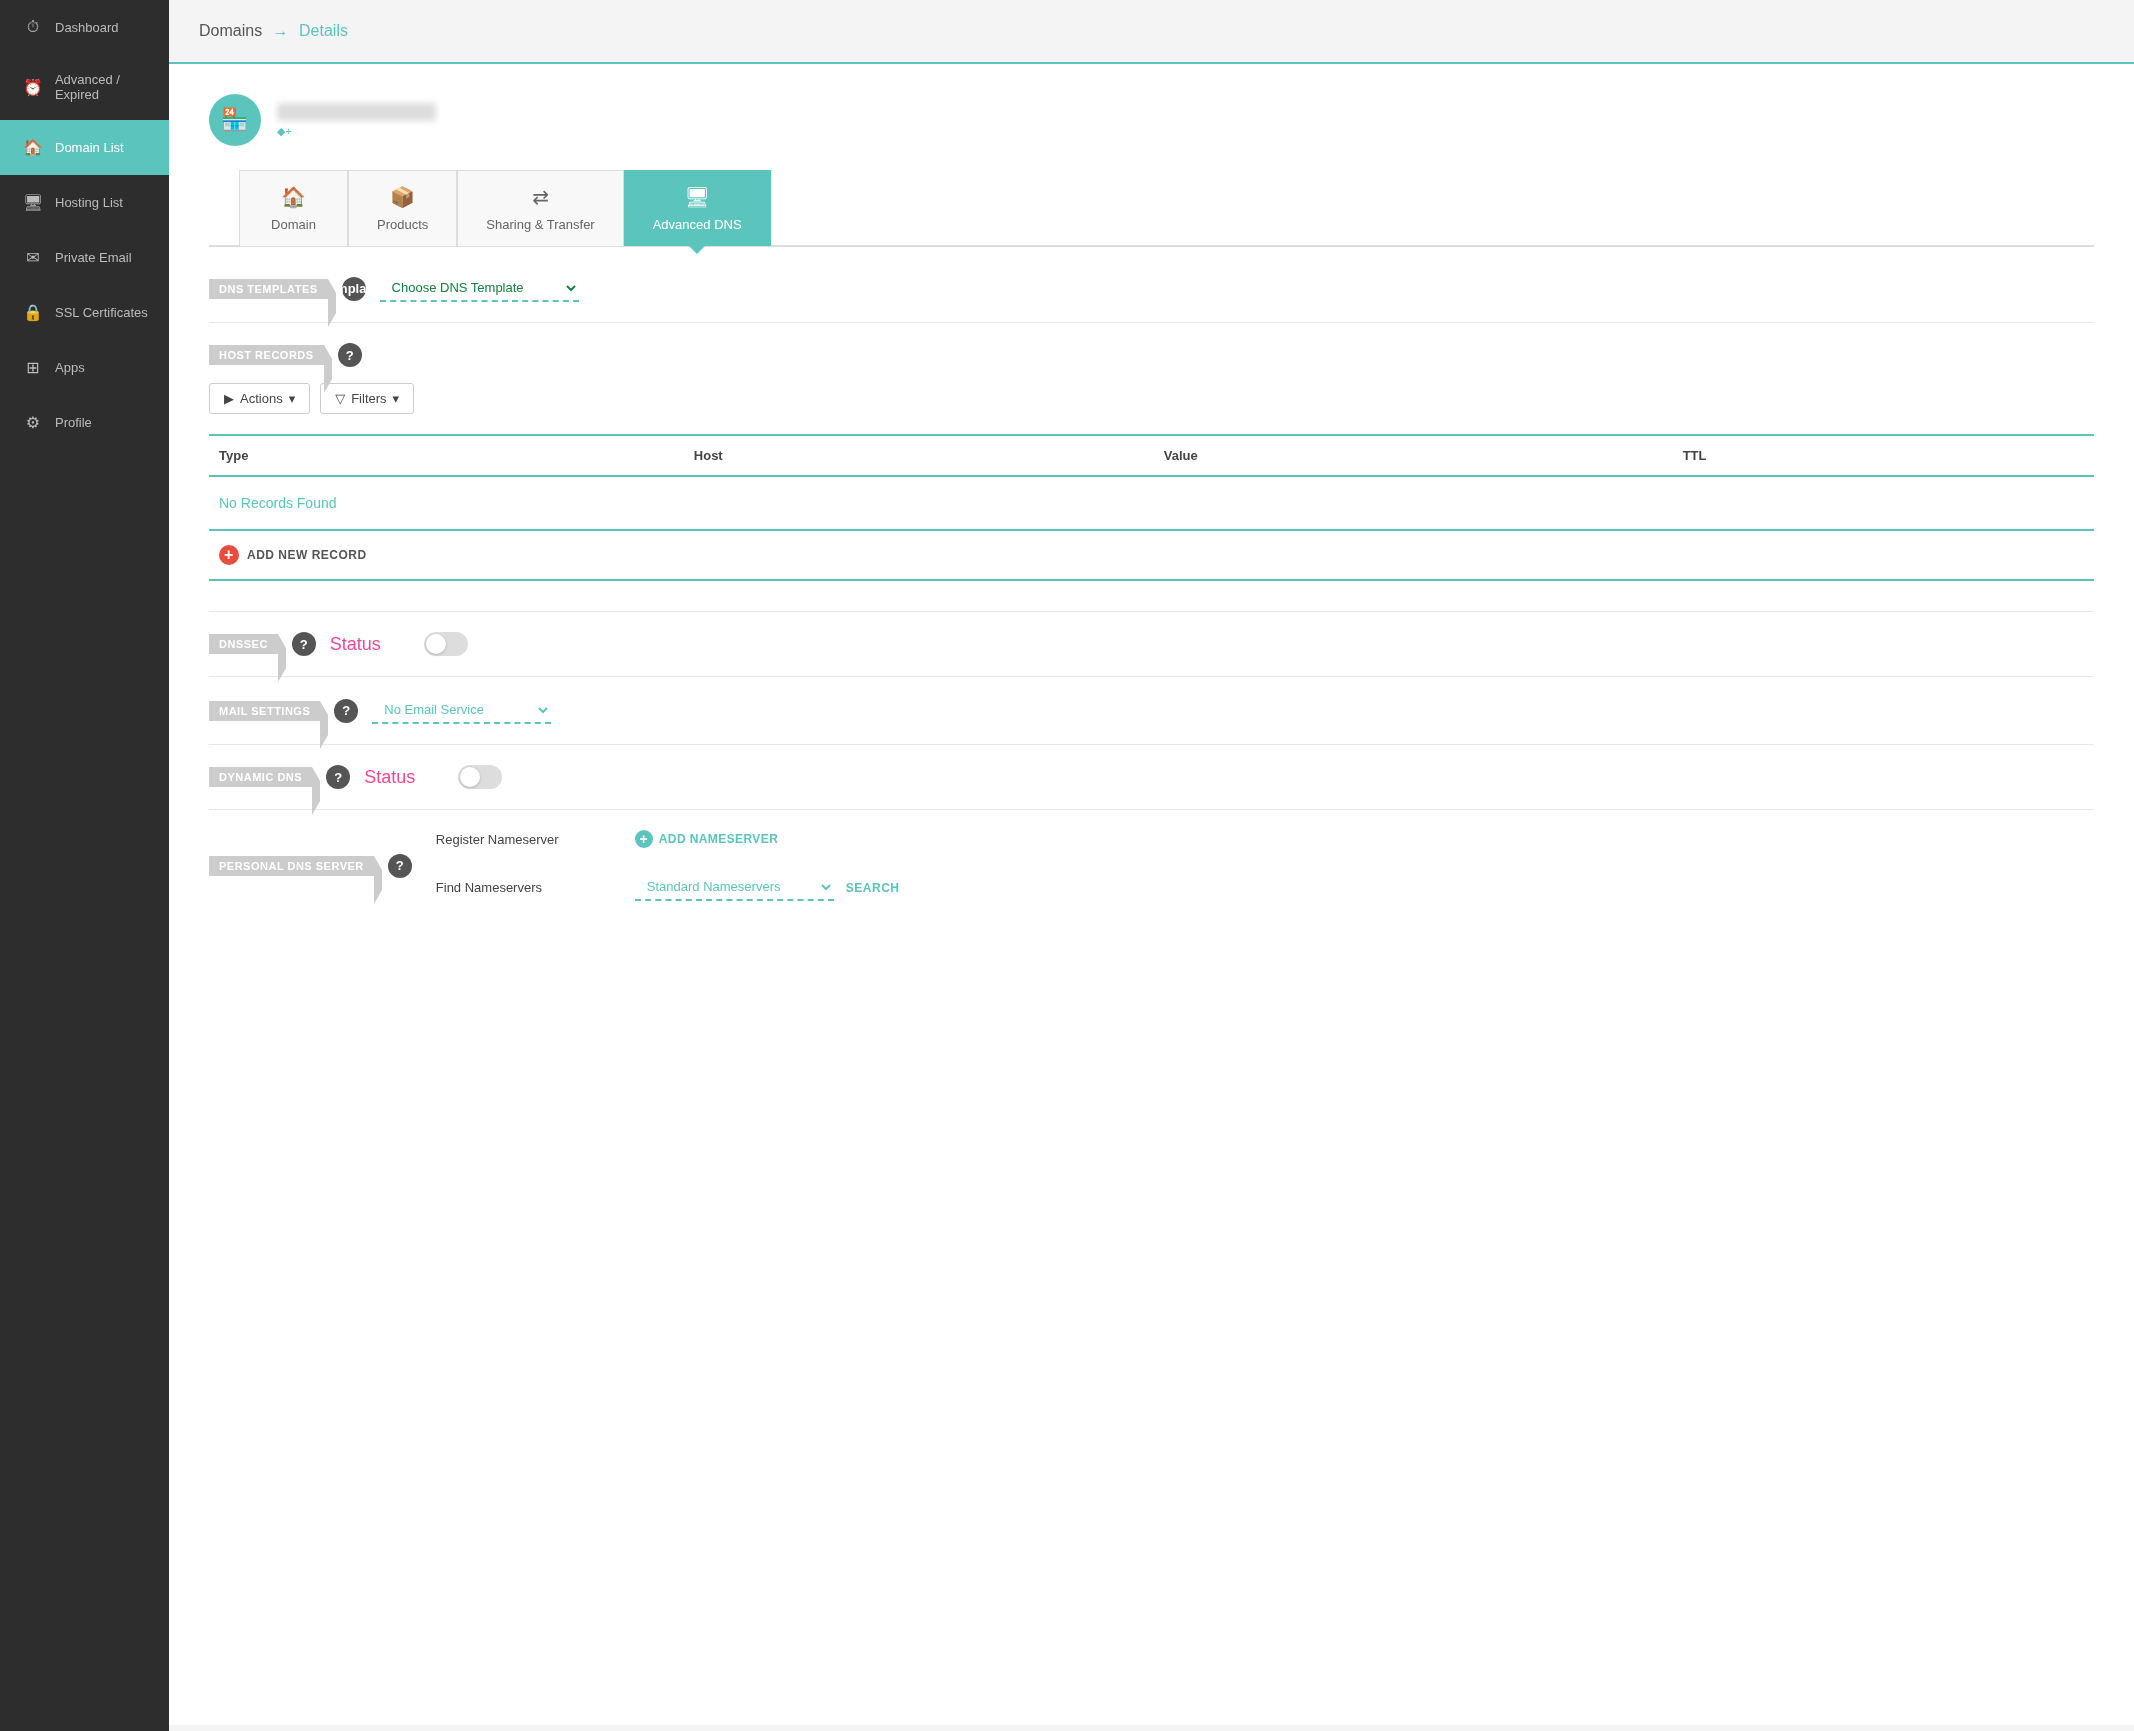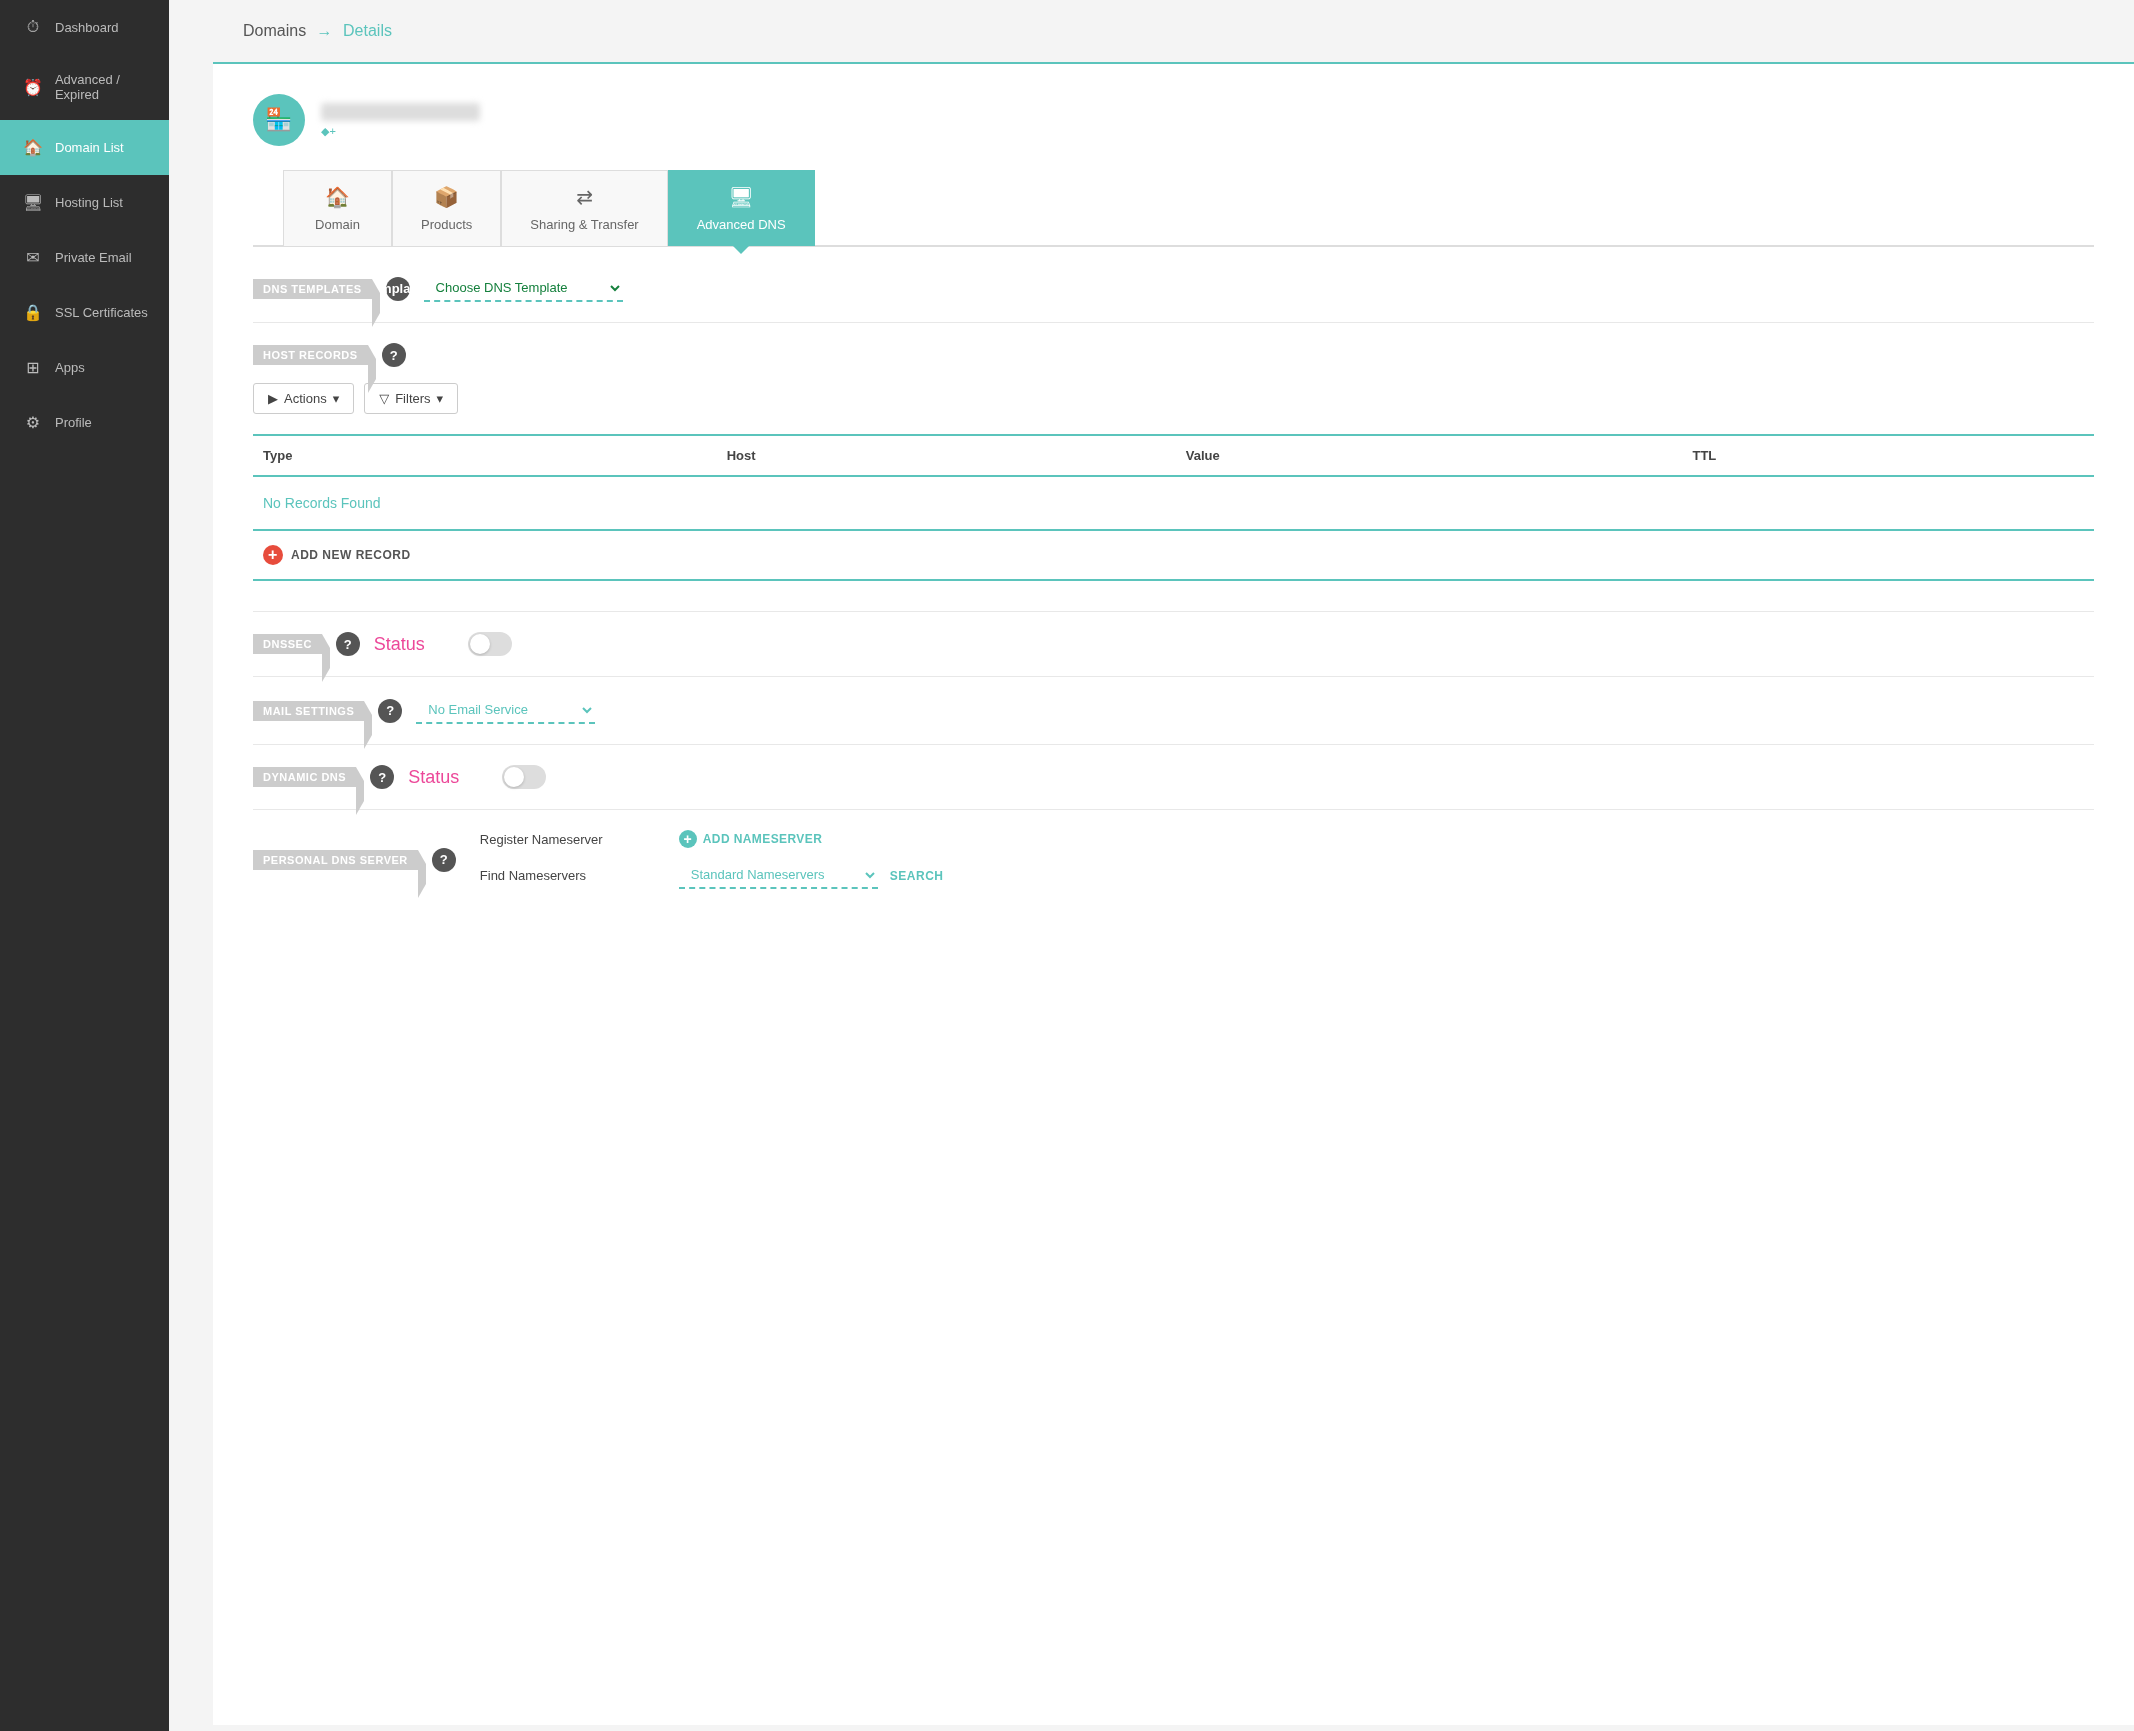--- a/index.html
+++ b/index.html
@@ -35,21 +35,20 @@
       width: 20px;
       text-align: center;
       font-size: 16px;
     }
 
     
     .main {
       flex: 1;
       overflow-y: auto;
       background: #f4f4f4;
-      padding-left: 44px;
     }
 
     
     .breadcrumb-bar {
       background: #f4f4f4;
       padding: 22px 30px;
       font-size: 16px;
       color: #555;
       border-bottom: 2px solid #5bc4bc;
     }
@@ -306,21 +305,21 @@
       background: transparent;
       cursor: pointer;
       outline: none;
       min-width: 179px;
     }
 
     
     .personal-dns-grid {
       display: grid;
       grid-template-columns: 199px 1fr;
-      gap: 14px 0;
+      gap: 26px 0;
       align-items: center;
     }
     .personal-dns-label { font-size: 13px; color: #444; font-weight: 500; }
 
     .nameserver-btn {
       display: flex;
       align-items: center;
       gap: 6px;
       color: #5bc4bc;
       font-size: 12px;

